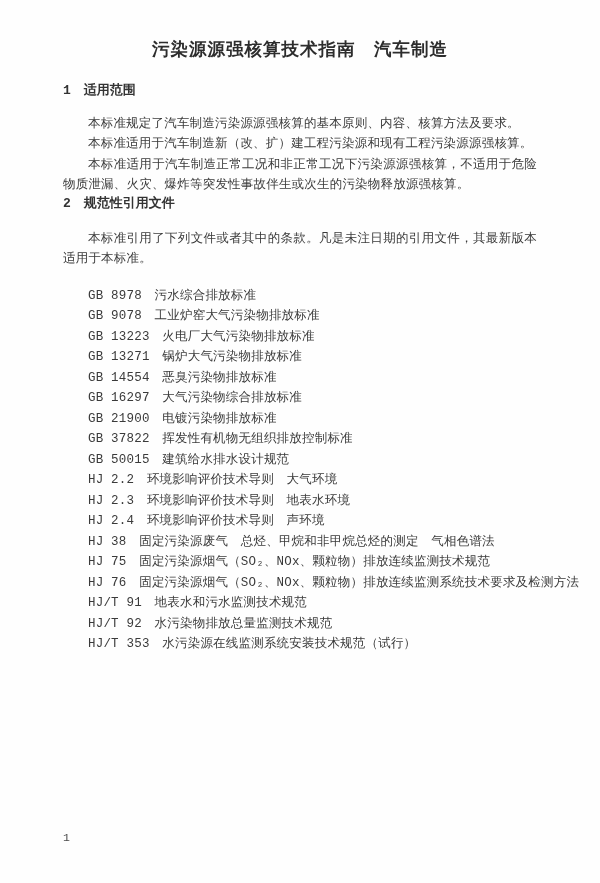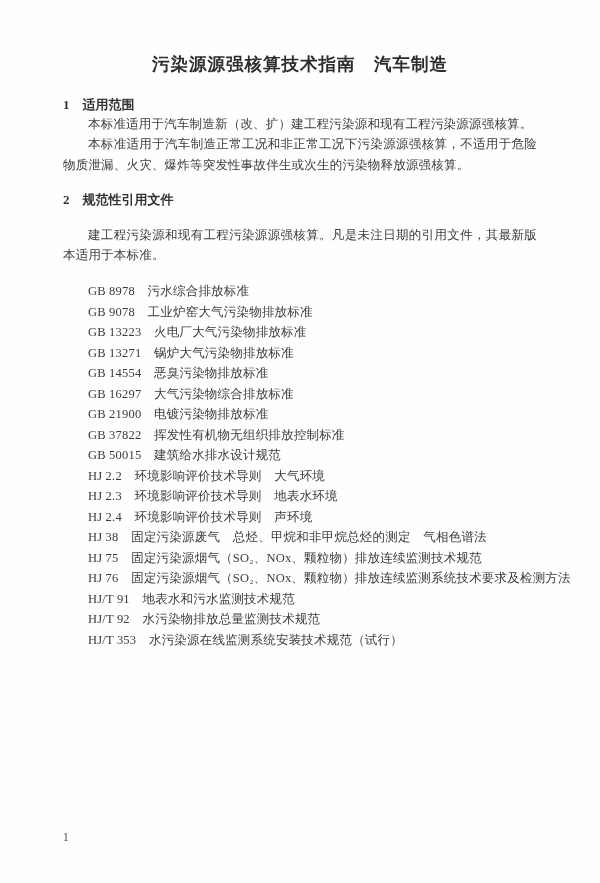--- a/index.html
+++ b/index.html
@@ -7,42 +7,42 @@
     padding: 0;
     background: #ffffff;
   }
   .page {
     position: relative;
     width: 600px;
     height: 883px;
     box-sizing: border-box;
     background: #fefefe;
     color: #383838;
-    font-family: Liberation Serif, serif;
-    padding: 52px 63px 0 63px;
+    font-family: Liberation Mono, monospace;
+    padding: 38px 63px 0 63px;
     overflow: hidden;
   }
   .doc-title {
     margin: 0;
     font-size: 17.5px;
     line-height: 24px;
     font-weight: 700;
     text-align: center;
     color: #2d2d2d;
     letter-spacing: 1px;
   }
   .sec-heading {
     margin: 0;
     font-size: 13px;
     line-height: 18px;
     font-weight: 700;
     color: #333333;
   }
   .sec-heading.h-one   { margin-top: 20px; }
-  .sec-heading.h-two   { margin-top: 16px; }
+  .sec-heading.h-two   { margin-top: 0; }
   .para {
     margin: 0;
     font-size: 12.5px;
     line-height: 20.3px;
     text-align: justify;
     text-indent: 2em;
     letter-spacing: 0.2px;
     color: #3a3a3a;
   }
   .para.first   { margin-top: 14px; }
@@ -68,26 +68,27 @@
 </style>
 </head>
 <body>
 
 <div class="page">
 
   <h1 class="doc-title">污染源源强核算技术指南　汽车制造</h1>
 
   <h2 class="sec-heading h-one">1　适用范围</h2>
 
+  <p class="para first">本标准规定了汽车制造污染源源强核算的基本原则、内容、核算方法及要求。</p>
   <p class="para">本标准适用于汽车制造新（改、扩）建工程污染源和现有工程污染源源强核算。</p>
   <p class="para">本标准适用于汽车制造正常工况和非正常工况下污染源源强核算，不适用于危险物质泄漏、火灾、爆炸等突发性事故伴生或次生的污染物释放源强核算。</p>
 
   <h2 class="sec-heading h-two">2　规范性引用文件</h2>
 
-  <p class="para intro">建工程污染源和现有工程污染源源强核算。凡是未注日期的引用文件，其最新版本适用于本标准。</p>
+  <p class="para intro">本标准引用了下列文件或者其中的条款。凡是未注日期的引用文件，其最新版本适用于本标准。</p>
 
   <div class="ref-list">
     <div class="ref-item">GB 8978　污水综合排放标准</div>
     <div class="ref-item">GB 9078　工业炉窑大气污染物排放标准</div>
     <div class="ref-item">GB 13223　火电厂大气污染物排放标准</div>
     <div class="ref-item">GB 13271　锅炉大气污染物排放标准</div>
     <div class="ref-item">GB 14554　恶臭污染物排放标准</div>
     <div class="ref-item">GB 16297　大气污染物综合排放标准</div>
     <div class="ref-item">GB 21900　电镀污染物排放标准</div>
     <div class="ref-item">GB 37822　挥发性有机物无组织排放控制标准</div>

